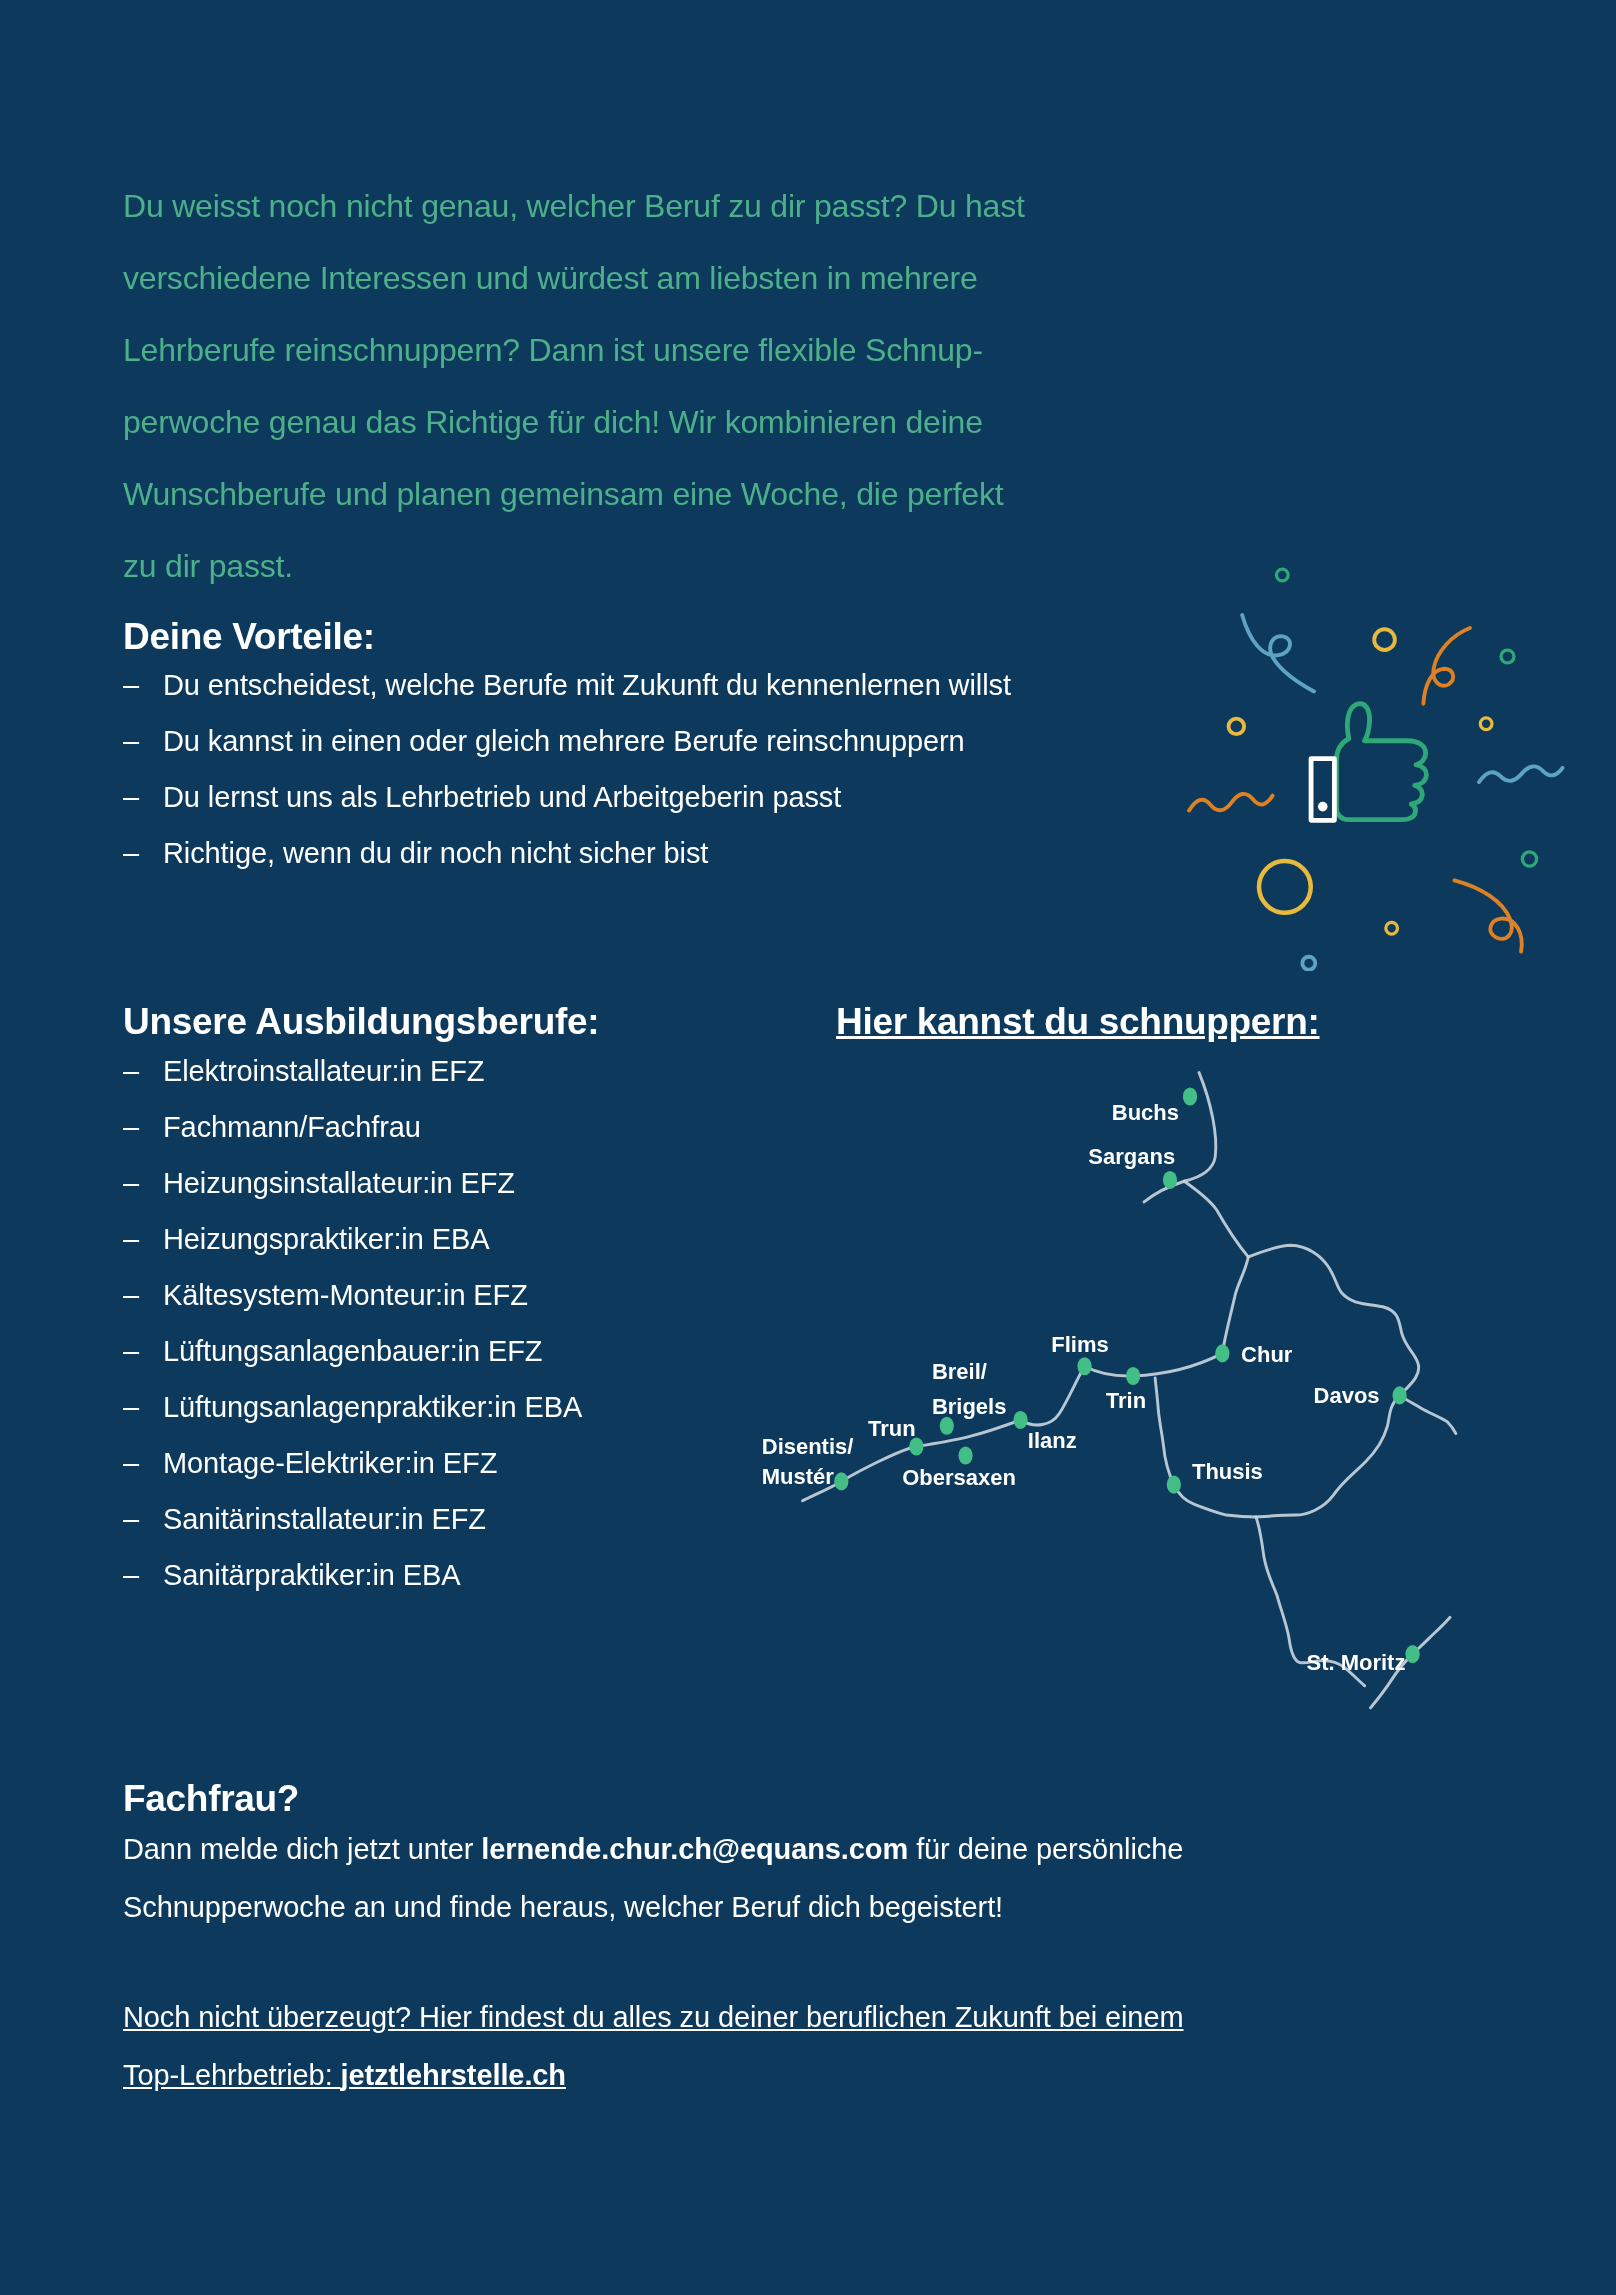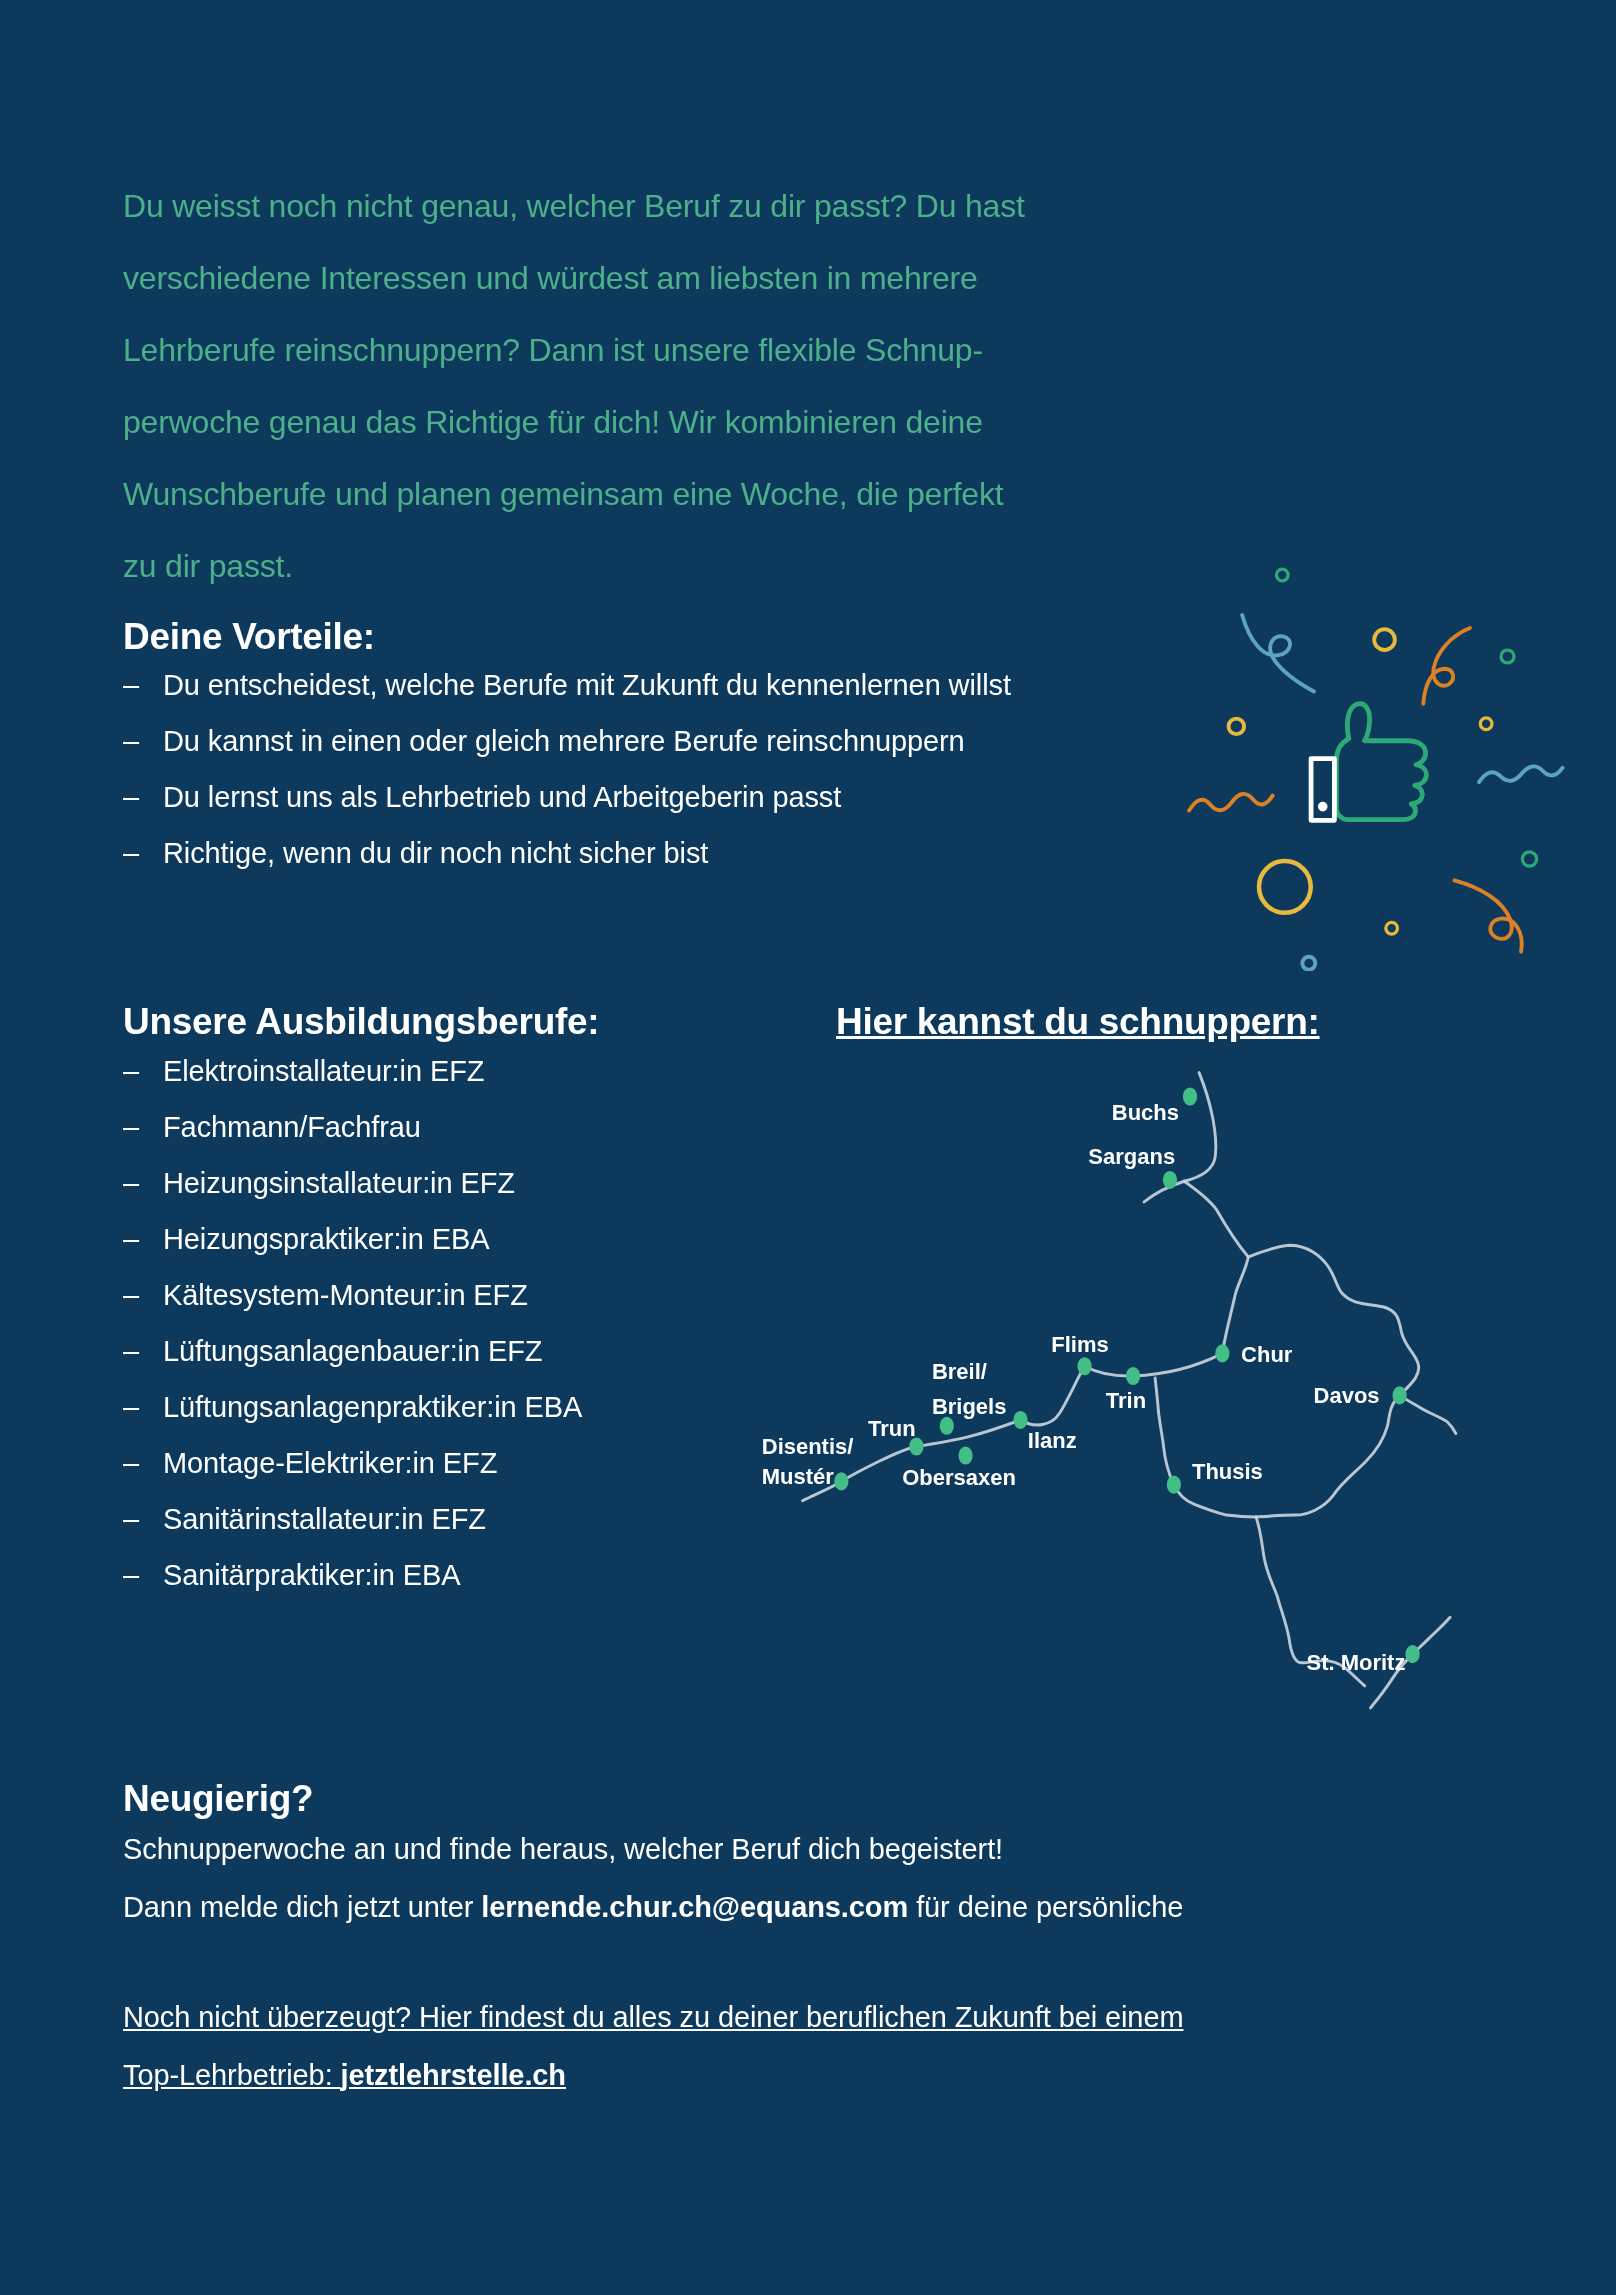--- a/index.html
+++ b/index.html
@@ -188,24 +188,24 @@
     <circle class="st-yellow" cx="401" cy="634" r="9" stroke-width="5"></circle>
     <circle class="st-blue" cx="273" cy="688" r="10" stroke-width="6"></circle>
   </g>
   <g transform="translate(268,270) scale(1.06)">
     <path class="st-green" stroke-width="7" d="M 45,98 C 45,82 52,73 63,67 C 58,42 62,22 74,17 C 87,12 95,25 93,45 C 92,57 89,65 86,70 L 148,70 C 166,70 175,78 175,88 C 175,96 169,103 161,105 C 171,107 177,113 176,121 C 175,129 168,134 159,135 C 167,138 171,143 170,150 C 169,157 162,161 154,162 C 159,165 161,169 160,174 C 159,181 151,185 141,185 L 62,185 C 52,185 45,177 45,169 Z"></path>
     <rect class="st-white" x="8" y="96" width="34" height="90" stroke-width="7"></rect>
     <circle cx="25" cy="166" r="7" fill="#ffffff"></circle>
   </g>
 </svg>
 
-<div class="abs h-section" style="left:123px;top:1777px;">Neugierig?</div>
+<div class="abs h-section" style="left:123px;top:1777px;">Fachfrau?</div>
 
 <div class="abs para" style="left:123px;top:1820px;width:1391px;">
+  <div><span>Dann melde dich jetzt unter </span><b>lernende.chur.ch@equans.com</b><span> für deine persönliche</span></div>
   <div>Schnupperwoche an und finde heraus, welcher Beruf dich begeistert!</div>
-  <div><span>Dann melde dich jetzt unter </span><b>lernende.chur.ch@equans.com</b><span> für deine persönliche</span></div>
 </div>
 
 <div class="abs para" style="left:123px;top:1988px;width:1391px;text-decoration:underline;">
   <div>Noch nicht überzeugt? Hier findest du alles zu deiner beruflichen Zukunft bei einem</div>
   <div><span>Top-Lehrbetrieb: </span><b>jetztlehrstelle.ch</b></div>
 </div>
 
 
 </body></html>

